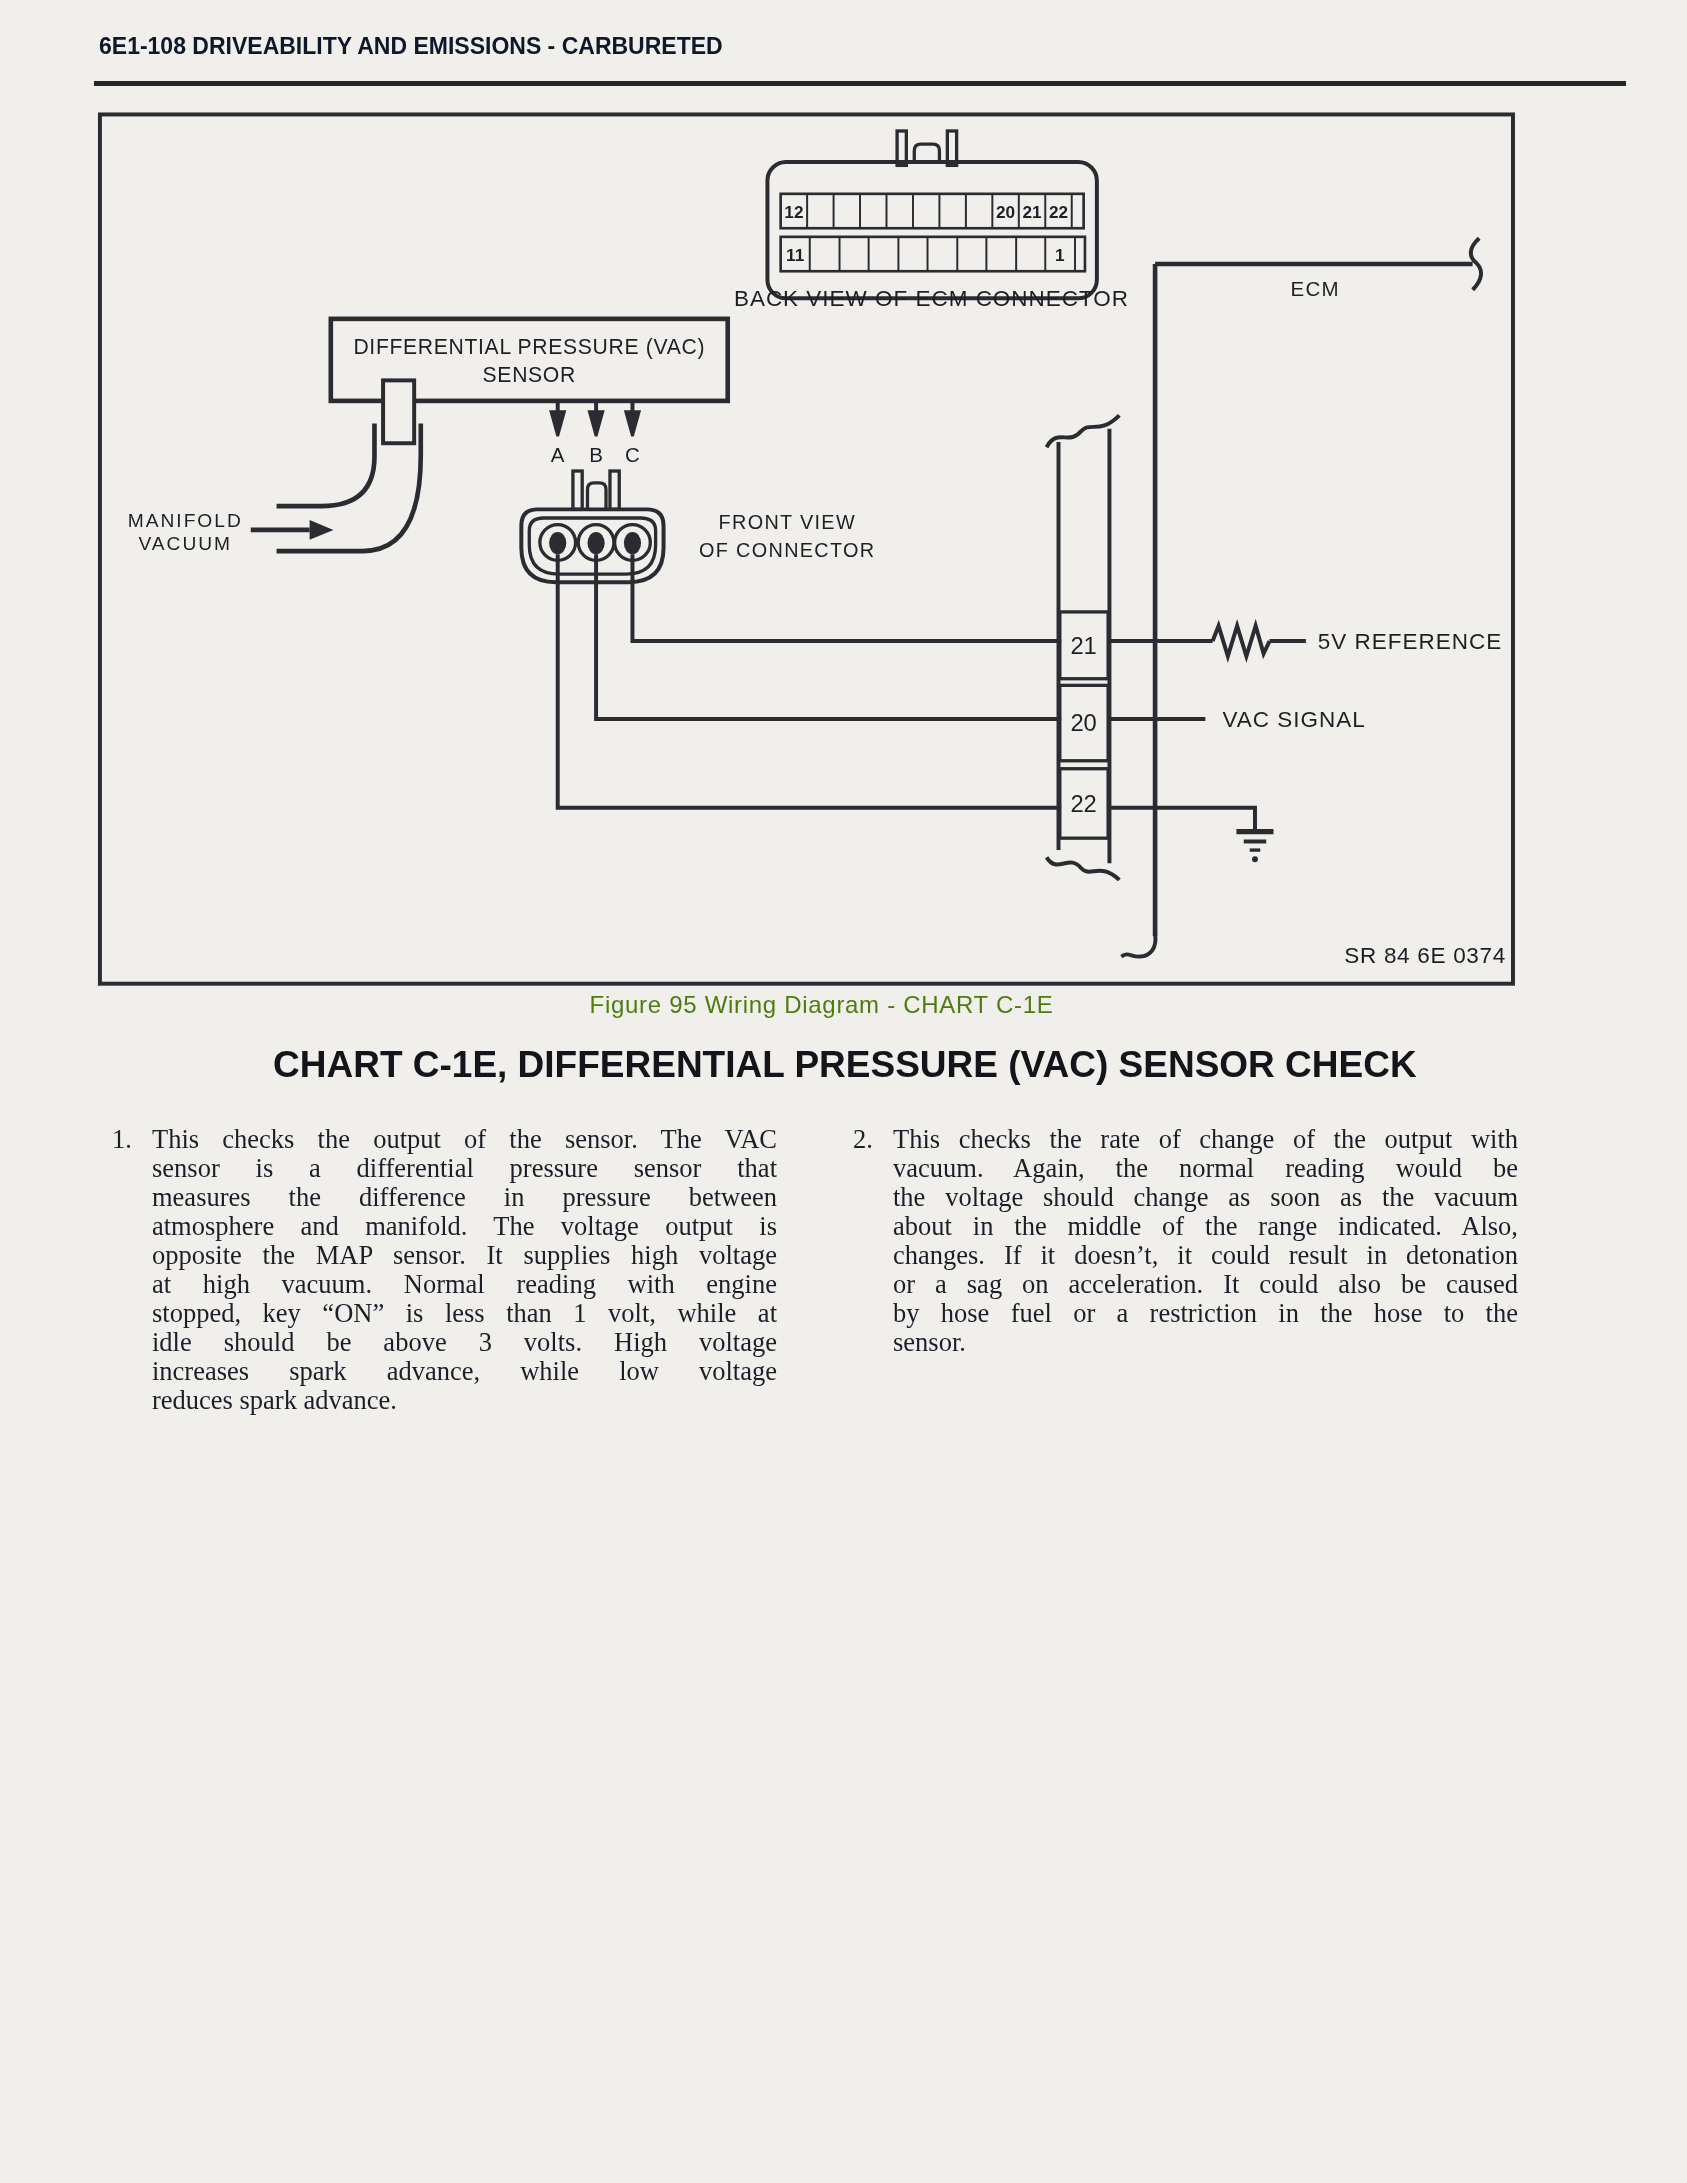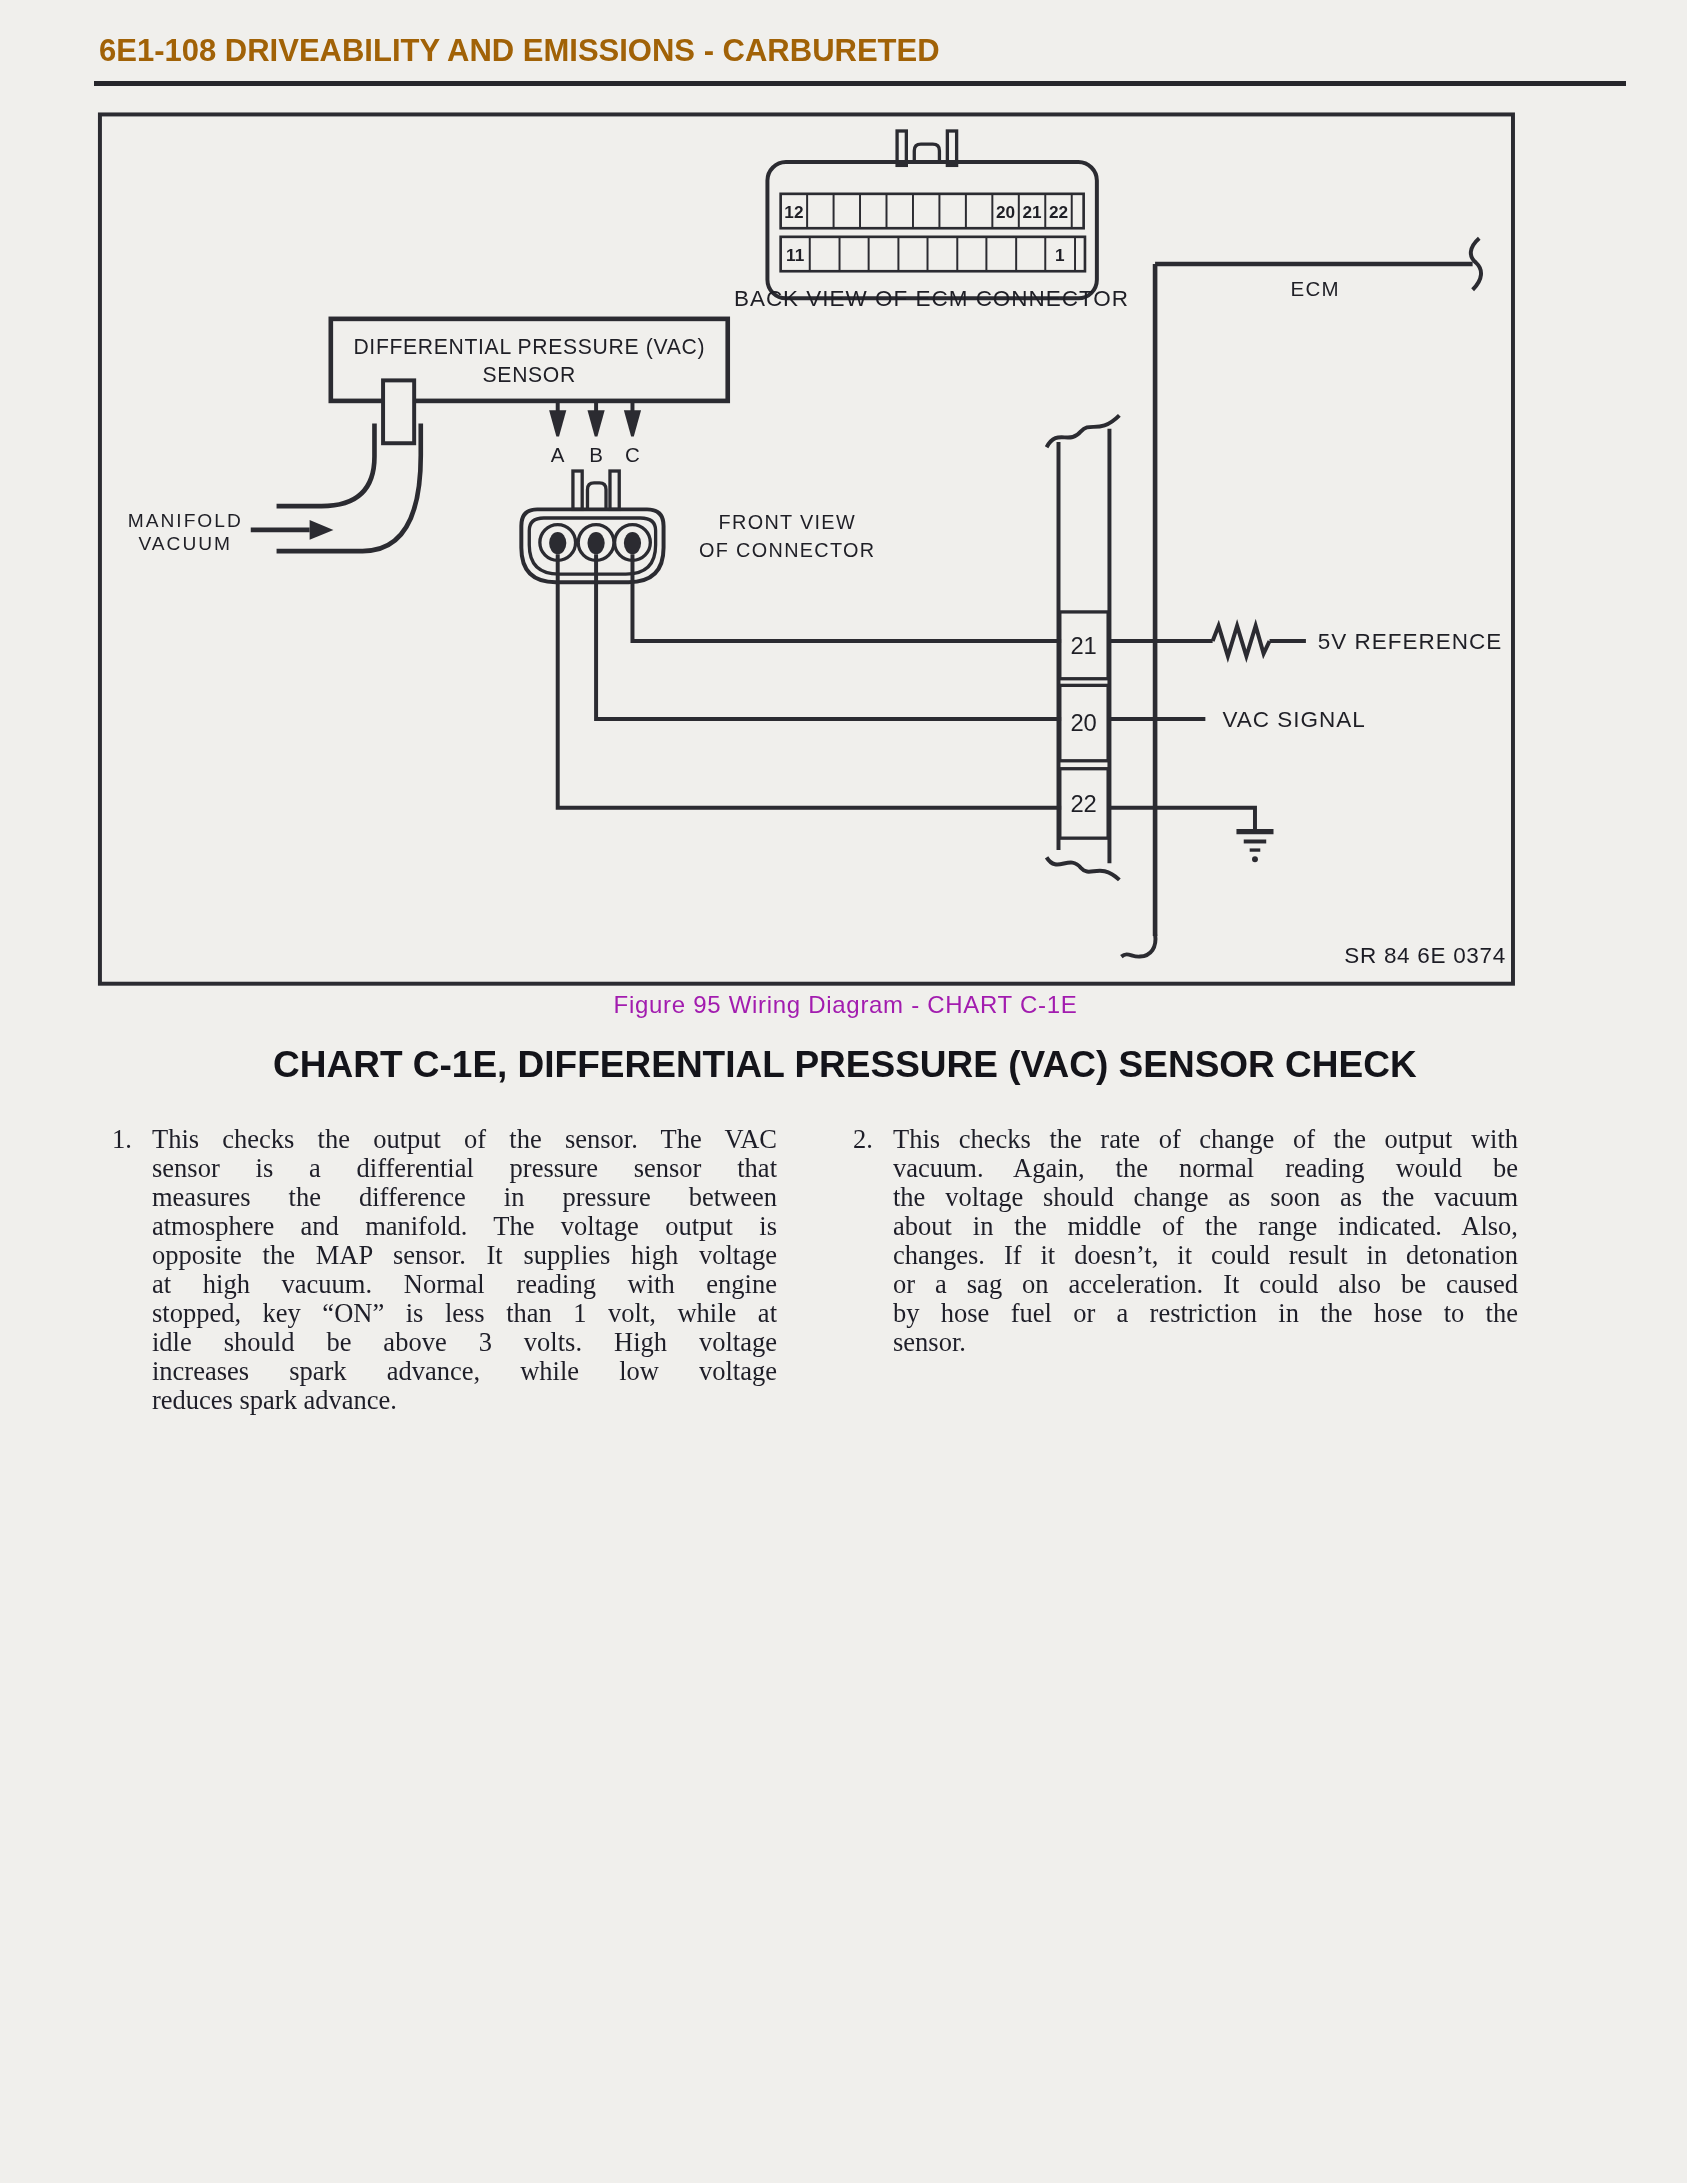--- a/index.html
+++ b/index.html
@@ -7,29 +7,29 @@
     width:1687px;height:2183px;position:relative;
     background:#f0efec;
     font-family:"Liberation Sans",sans-serif;
     color:#20202a;
   }
   .abs{position:absolute;}
   .nowrap{white-space:nowrap;}
   
   #page-header{
     left:99px;top:33px;width:1522px;
-    font-size:31px;font-weight:700;letter-spacing:0px;color:#a16207;
+    font-size:23px;font-weight:700;letter-spacing:0px;color:#0f172a;
   }
   #header-rule{
     left:94px;top:81px;width:1532px;height:4.6px;background:#26262b;
   }
   
   #figure-caption{
-    left:594px;top:991px;width:503px;text-align:center;
-    font-size:24px;color:#a21caf;letter-spacing:0.7px;
+    left:570px;top:991px;width:503px;text-align:center;
+    font-size:24px;color:#4d7c0f;letter-spacing:0.7px;
   }
   
   #stamp{
     left:1323px;top:943px;width:183px;text-align:right;
     font-size:22.5px;color:#1c1c24;letter-spacing:0.7px;
   }
   
   #section-title{
     left:273px;top:1044px;width:1096px;text-align:center;
     font-size:37px;font-weight:700;color:#14141a;letter-spacing:0px;

